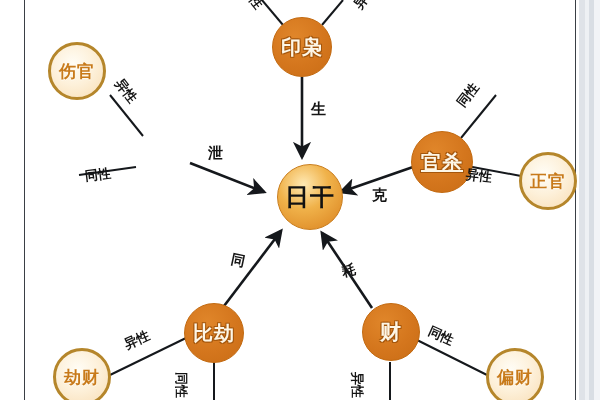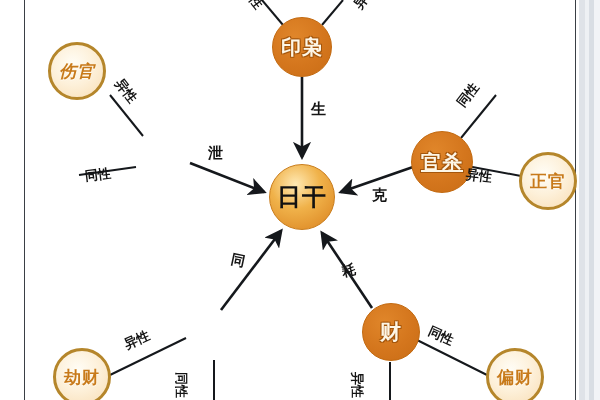--- a/index.html
+++ b/index.html
@@ -42,20 +42,21 @@
     color:#fdf6e6;
     text-shadow:1px 1px 0 #a4560c, -1px -1px 0 #a4560c, 1px -1px 0 #a4560c, -1px 1px 0 #a4560c;
     border:1px solid #c2690f;
   }
   
   .node.center{
     background:radial-gradient(circle at 40% 30%, #ffe9b3 0%, #f0b24a 42%, #d9801d 100%);
     color:#111;
     text-shadow:none;
     border:1px solid #c97d1d;
+    margin-left:8px;
   }
   
   .node.satellite{
     background:radial-gradient(circle at 42% 36%, #fffdf6 0%, #fdf0d9 48%, #f8ddb4 100%);
     color:#c87a1a;
     border:3px solid #b5862b;
     text-shadow:0 1px 0 #fffaf0;
   }
 
   .node .lbl{display:block;line-height:1;}
@@ -119,23 +120,26 @@
   </div>
 
   <div class="node primary" style="left:411px;top:131px;width:62px;height:62px;font-size:20px;text-decoration:underline;">
     <span class="lbl">官杀</span>
   </div>
 
   <div class="node primary" style="left:362px;top:303px;width:58px;height:58px;font-size:21px;">
     <span class="lbl">财</span>
   </div>
 
+  <div class="node primary" style="left:184px;top:303px;width:60px;height:60px;font-size:20px;">
+    <span class="lbl">比劫</span>
+  </div>
 
 
-  <div class="node satellite" style="left:48px;top:42px;width:58px;height:58px;font-size:17px;font-style:italic;">
+  <div class="node satellite" style="left:48px;top:42px;width:58px;height:58px;font-size:17px;">
     <span class="lbl">伤官</span>
   </div>
 
 
 
   <div class="node satellite" style="left:519px;top:152px;width:58px;height:58px;font-size:17px;">
     <span class="lbl">正官</span>
   </div>
 
   <div class="node satellite" style="left:53px;top:348px;width:58px;height:58px;font-size:17px;">

